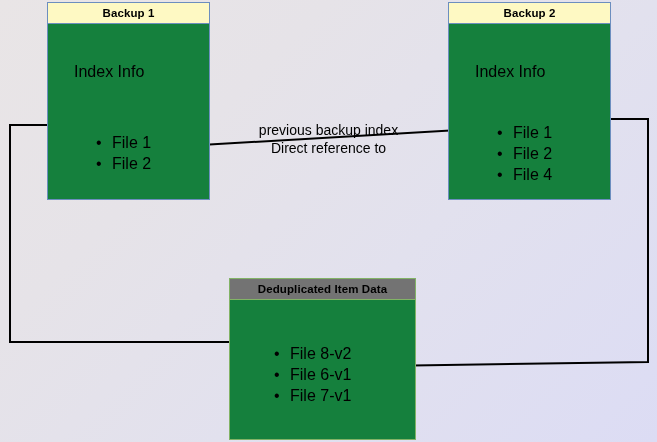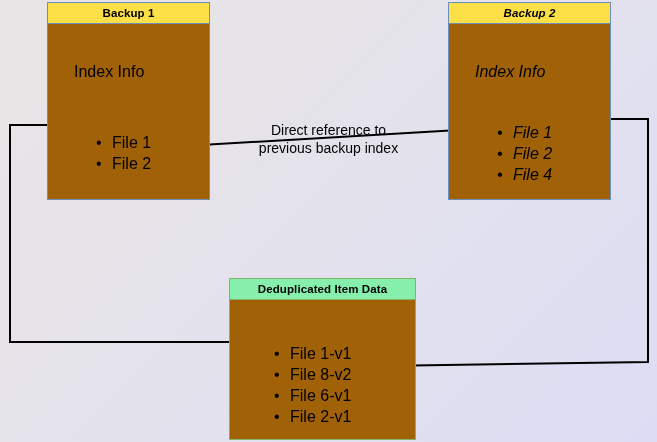--- a/index.html
+++ b/index.html
@@ -45,34 +45,34 @@
     justify-content: center;
     font-size: 11.5px;
     font-weight: bold;
     color: #000000;
     letter-spacing: 0.1px;
   }
   .node-body {
     position: relative;
     width: 100%;
     height: calc(100% - 21px);
-    background: #a16207;
+    background: #15803d;
   }
   .node-blue {
     border-color: #6c8ebf;
   }
   .node-blue .node-header {
-    background: #fde047;
+    background: #fef9c3;
     border-bottom-color: #6c8ebf;
   }
   .node-green {
     border-color: #82b366;
   }
   .node-green .node-header {
-    background: #86efac;
+    background: #737373;
     border-bottom-color: #82b366;
   }
   .node-title {
     position: absolute;
     font-size: 16px;
     color: #000;
     white-space: nowrap;
   }
   .item-list {
     position: absolute;
@@ -131,42 +131,41 @@
     <div class="node-header">Backup 1</div>
     <div class="node-body">
       <div class="node-title" style="left:26px; top:39px;">Index Info</div>
       <ul class="item-list" style="left:48px; top:108px;">
         <li>File 1</li>
         <li>File 2</li>
       </ul>
     </div>
   </div>
 
-  <div class="node node-blue" style="left:448px; top:2px; width:163px; height:198px;font-style:italic;">
+  <div class="node node-blue" style="left:448px; top:2px; width:163px; height:198px;">
     <div class="node-header">Backup 2</div>
     <div class="node-body">
       <div class="node-title" style="left:26px; top:39px;">Index Info</div>
       <ul class="item-list" style="left:48px; top:98px;">
         <li>File 1</li>
         <li>File 2</li>
         <li>File 4</li>
       </ul>
     </div>
   </div>
 
   <div class="node node-green" style="left:229px; top:278px; width:187px; height:162px;">
     <div class="node-header">Deduplicated Item Data</div>
     <div class="node-body">
       <ul class="item-list" style="left:44px; top:43px;">
-        <li>File 1-v1</li>
         <li>File 8-v2</li>
         <li>File 6-v1</li>
-        <li>File 2-v1</li>
+        <li>File 7-v1</li>
       </ul>
     </div>
   </div>
 
   <div class="edge-label" style="left:251px; top:121px; width:155px;">
+    <span>previous backup index</span>
     <span>Direct reference to</span>
-    <span>previous backup index</span>
   </div>
 
 </div>
 
 </body></html>

